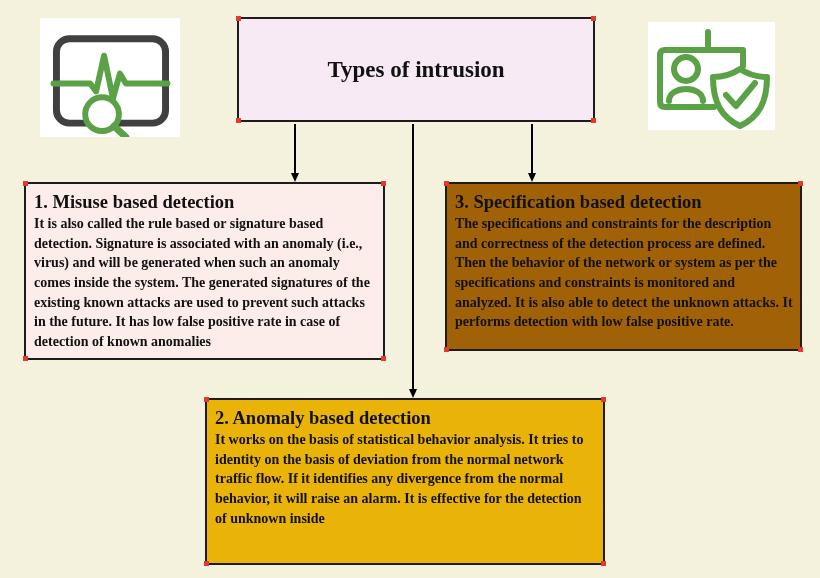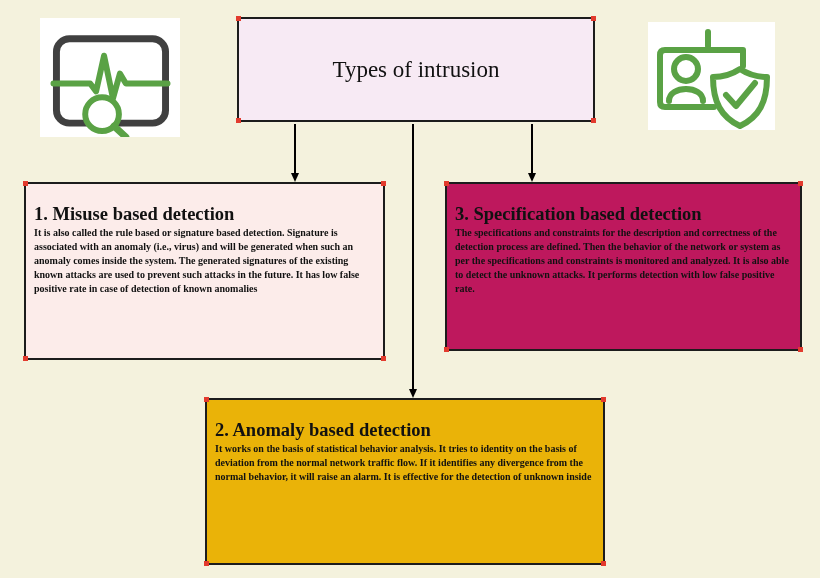--- a/index.html
+++ b/index.html
@@ -11,42 +11,42 @@
   }
   .icon-card{position:absolute; background:#ffffff;}
   .icon-card.left{left:40px; top:18px; width:140px; height:119px;}
   .icon-card.right{left:648px; top:22px; width:127px; height:108px;}
   .icon-card svg{display:block; width:100%; height:100%;}
 
   .title-box{
     position:absolute; left:237px; top:17px; width:358px; height:105px;
     background:#f7eaf4; border:2px solid #1c1c1c; box-sizing:border-box;
     display:flex; flex-direction:column; justify-content:center; align-items:center;
-    font-weight:normal; font-size:23px; line-height:1.35; text-align:center;
+    font-weight:bold; font-size:23px; line-height:1.35; text-align:center;
   }
 
   .connector{position:absolute; top:124px; width:2px; background:#000;}
   .connector .arrow{
     position:absolute; bottom:-8px; left:-3px; width:0; height:0;
     border-left:4px solid transparent; border-right:4px solid transparent;
     border-top:9px solid #000;
   }
   #conn-1{left:294px; height:50px;}
   #conn-2{left:412px; height:266px;}
   #conn-3{left:531px; height:50px;}
 
   .detail-box{
     position:absolute; border:2px solid #1c1c1c; box-sizing:border-box;
     padding:3px 7px 4px 8px;
   }
   .box-1{left:24px; top:182px; width:361px; height:178px; background:#fcecea;}
   .box-2{left:205px; top:398px; width:400px; height:167px; background:#eab308;}
-  .box-3{left:445px; top:182px; width:357px; height:169px; background:#be185d;}
-  .detail-box h2{margin:16px 0 0; font-size:18.5px; line-height:1.2; font-weight:bold;}
-  .detail-box p{margin:1px 0 0; font-size:10px; line-height:1.4; font-weight:bold;}
+  .box-3{left:445px; top:182px; width:357px; height:169px; background:#a16207;}
+  .detail-box h2{margin:4px 0 0; font-size:18.5px; line-height:1.2; font-weight:bold;}
+  .detail-box p{margin:1px 0 0; font-size:14px; line-height:1.4; font-weight:bold;}
 
   .corner{position:absolute; width:5px; height:5px; background:#e23b2e;}
   .corner.tl{top:-3px; left:-3px;}
   .corner.tr{top:-3px; right:-3px;}
   .corner.bl{bottom:-3px; left:-3px;}
   .corner.br{bottom:-3px; right:-3px;}
 </style>
 </head>
 <body>
 

